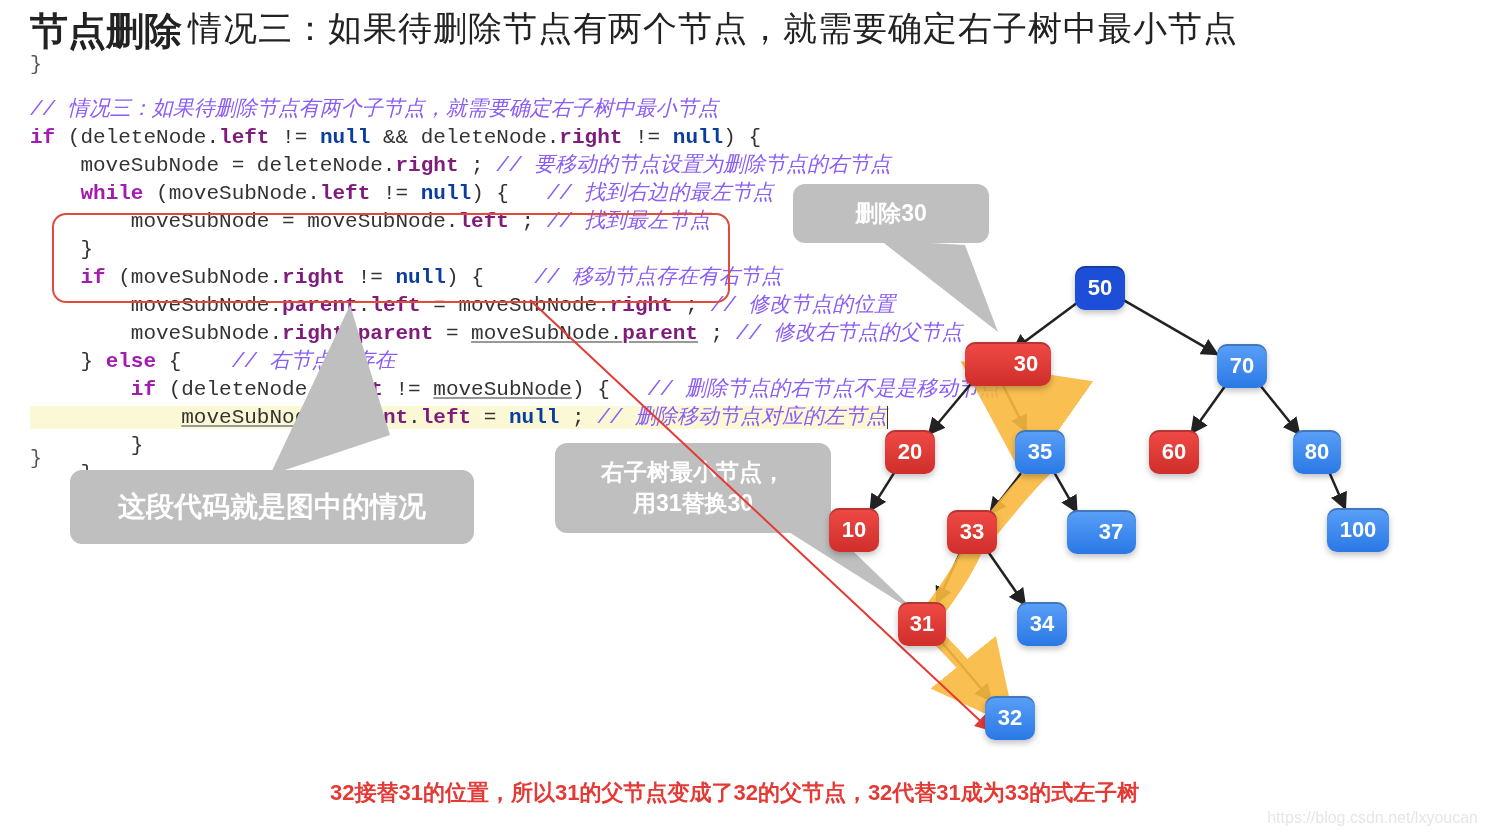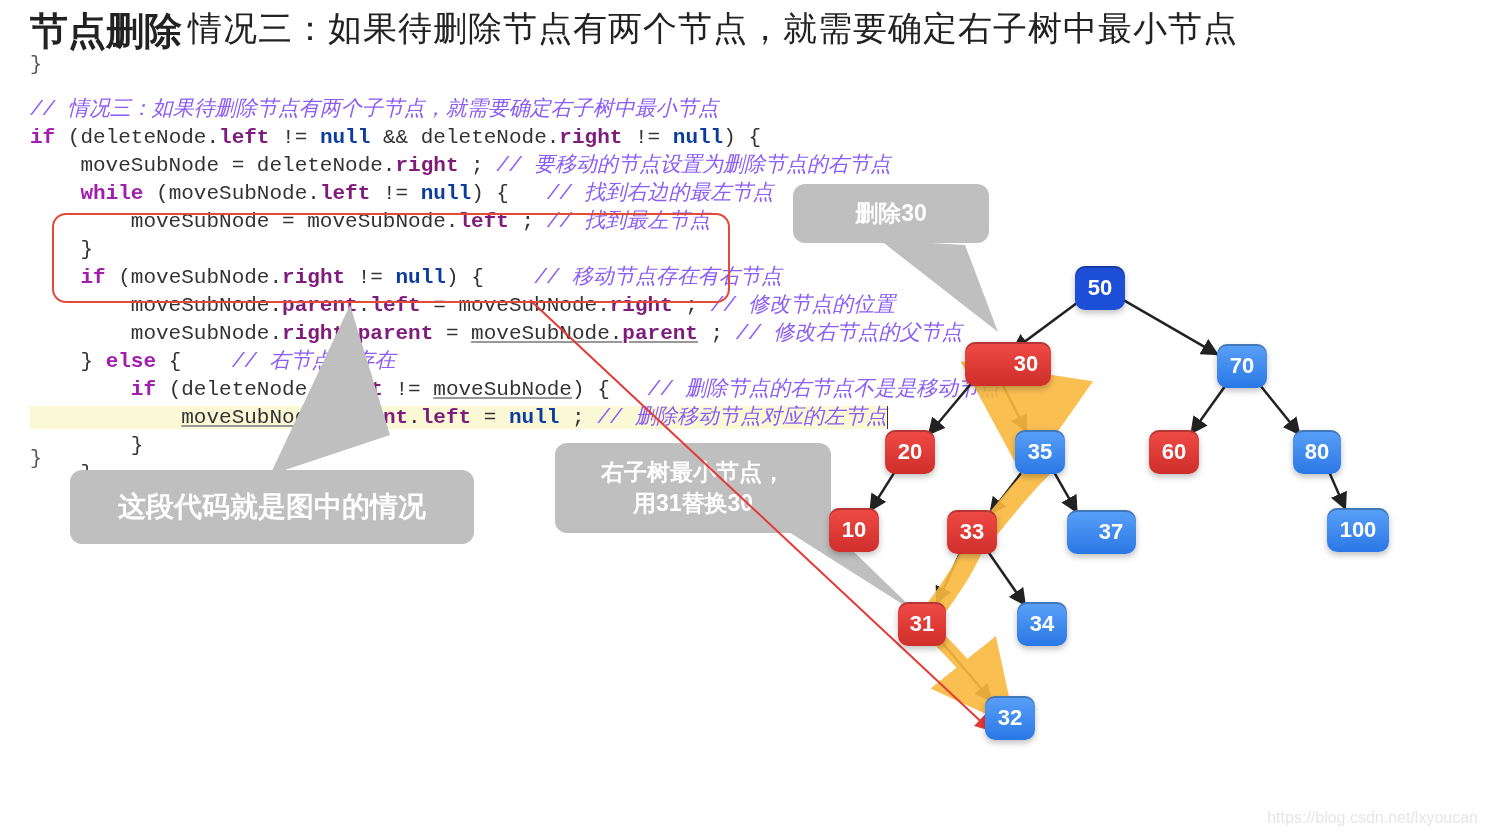--- a/index.html
+++ b/index.html
@@ -126,14 +126,15 @@
       <div class="tnode blue" style="left: 1293px; top: 430px; width: 28px;">80</div>
       <div class="tnode red" style="left: 829px; top: 508px; width: 50px;">10</div>
       <div class="tnode red" style="left: 947px; top: 510px; width: 50px;">33</div>
       <div class="tnode blue" style="left: 1067px; top: 510px; width: 50px; padding-left: 19px;">37</div>
       <div class="tnode blue" style="left: 1327px; top: 508px; width: 62px;">100</div>
       <div class="tnode red" style="left: 869px; top: 602px; width: 36px; margin-left: 29px;">31</div>
       <div class="tnode blue" style="left: 1017px; top: 602px; width: 50px;">34</div>
       <div class="tnode blue" style="left: 985px; top: 696px; width: 50px;">32</div>
     </div>
 
+  <div class="red-note" style="left:330px;top:778px">32接替31的位置，所以31的父节点变成了32的父节点，32代替31成为33的式左子树</div>
   <div class="watermark">https://blog.csdn.net/lxyoucan</div>
 </div>
 
 </body></html>

